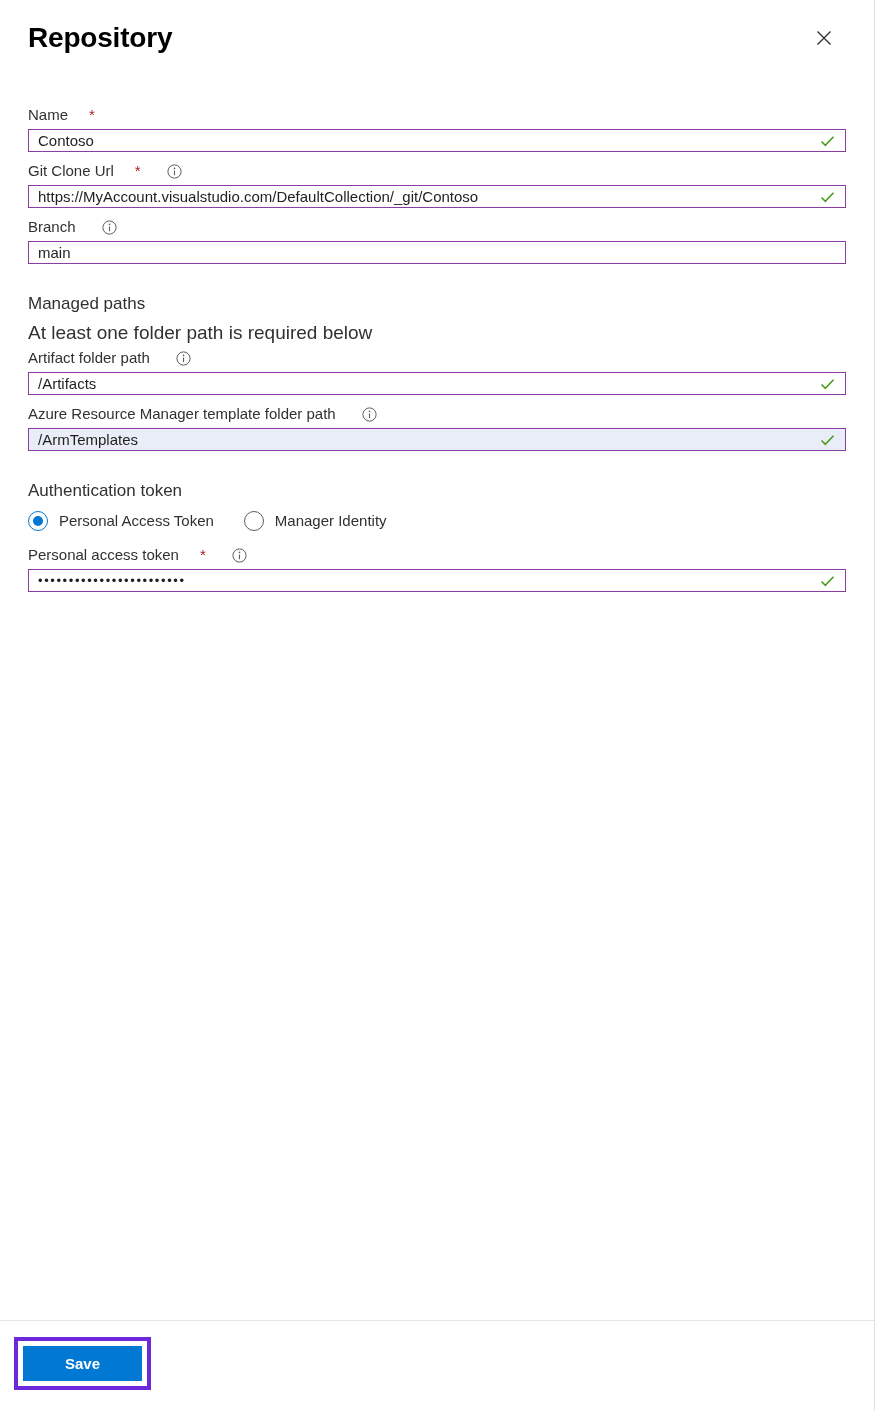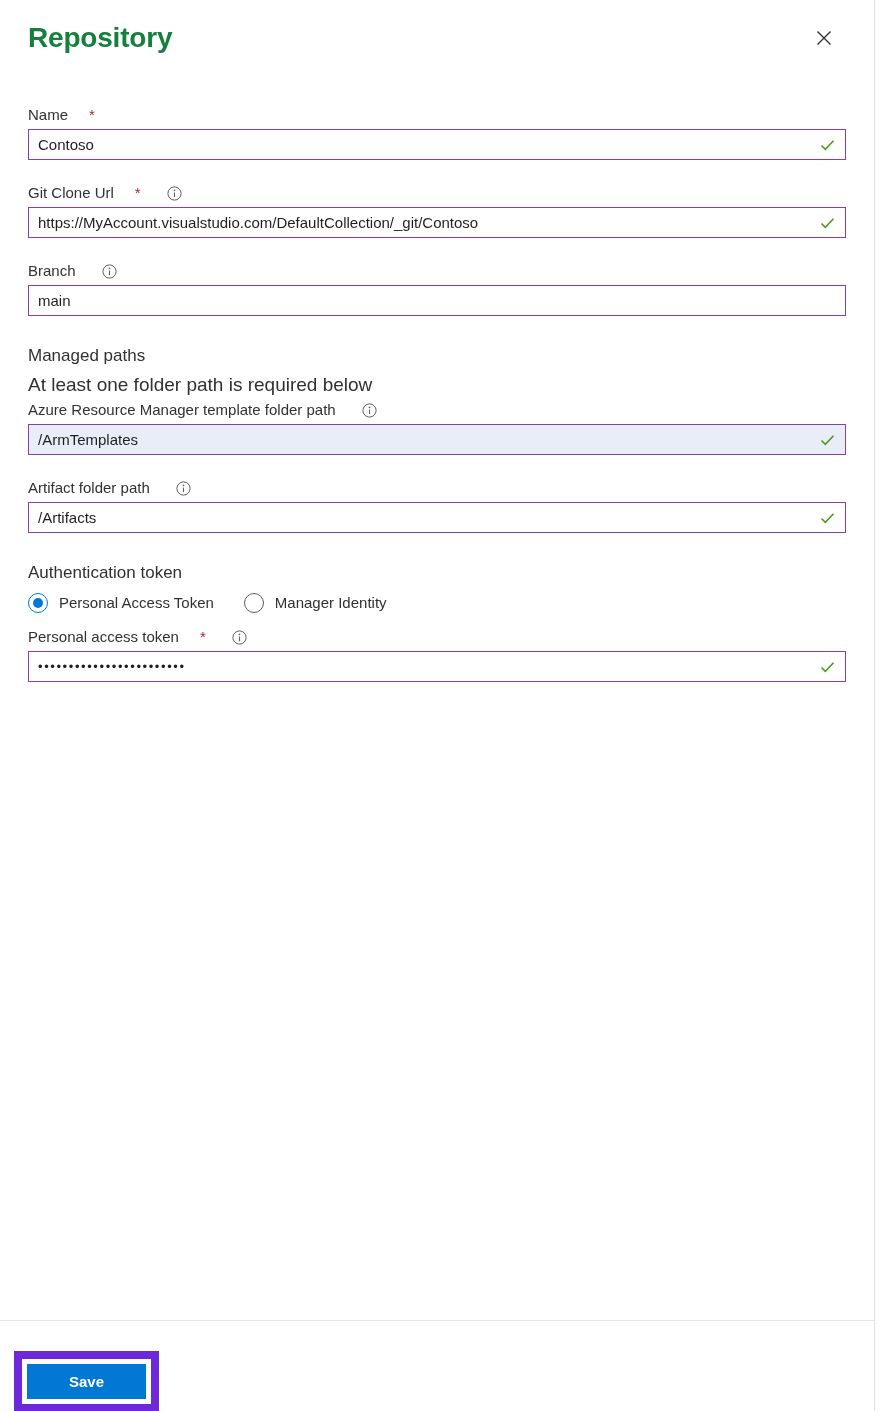--- a/index.html
+++ b/index.html
@@ -35,21 +35,21 @@
     align-items: flex-start;
     justify-content: space-between;
     height: 104px;
     flex: none;
   }
   .blade-title {
     font-size: 28px;
     font-weight: 600;
     line-height: 36px;
     letter-spacing: -0.2px;
-    color: #15803d;
+    color: #000000;
     margin: 0;
     padding-top: 4px;
   }
   .close-btn {
     width: 32px;
     height: 32px;
     display: flex;
     align-items: center;
     justify-content: center;
     background: transparent;
@@ -95,27 +95,27 @@
     display: inline-flex;
     align-items: center;
     justify-content: center;
     flex: none;
     cursor: pointer;
   }
   .info-icon svg { display: block; }
 
   .input-wrap {
     position: relative;
-    height: 31px;
+    height: 23px;
     border: 1px solid #8a3ea5;
     background: #ffffff;
     display: flex;
     align-items: center;
     padding: 0 34px 0 9px;
-    margin-bottom: 22px;
+    margin-bottom: 8px;
   }
   .input-wrap.selected { background: #e9edf8; }
   .input-value {
     font-size: 15px;
     line-height: 20px;
     color: #201f1e;
     white-space: nowrap;
     overflow: hidden;
     text-overflow: ellipsis;
     width: 100%;
@@ -203,22 +203,22 @@
   .blade-footer {
     flex: none;
     height: 91px;
     border-top: 1px solid #e5e5e5;
     padding: 0;
     position: relative;
   }
   .save-highlight {
     position: absolute;
     left: 14px;
-    top: 30px;
-    border: 8px solid #6d28d9;
+    top: 16px;
+    border: 4px solid #6d28d9;
     padding: 5px;
     background: #ffffff;
     display: inline-block;
   }
   .save-btn {
     display: block;
     background: #0078d4;
     color: #ffffff;
     border: none;
     font-family: "Liberation Sans", sans-serif;
@@ -300,52 +300,52 @@
         <span class="input-value">main</span>
       </div>
     </div>
 
     <div class="section">
       <h2 class="section-title">Managed paths</h2>
       <p class="section-hint">At least one folder path is required below</p>
 
       <div class="field">
         <div class="field-label">
+          <span class="label-text">Artifact folder path</span>
+          <span class="info-icon">
+            <svg width="15" height="15" viewBox="0 0 15 15" aria-hidden="true">
+              <circle cx="7.5" cy="7.5" r="6.6" stroke="#605e5c" stroke-width="1" fill="none"></circle>
+              <circle cx="7.5" cy="4.3" r="0.85" fill="#605e5c"></circle>
+              <path d="M7.5 6.5 L7.5 11.2" stroke="#605e5c" stroke-width="1.1"></path>
+            </svg>
+          </span>
+        </div>
+        <div class="input-wrap">
+          <span class="input-value">/Artifacts</span>
+          <span class="check-icon">
+            <svg width="17" height="17" viewBox="0 0 17 17" aria-hidden="true">
+              <path d="M2.5 9 L6.3 12.8 L14.5 4.2" stroke="#4f9a1f" stroke-width="1.6" fill="none"></path>
+            </svg>
+          </span>
+        </div>
+      </div>
+
+      <div class="field">
+        <div class="field-label">
           <span class="label-text">Azure Resource Manager template folder path</span>
           <span class="info-icon">
             <svg width="15" height="15" viewBox="0 0 15 15" aria-hidden="true">
               <circle cx="7.5" cy="7.5" r="6.6" stroke="#605e5c" stroke-width="1" fill="none"></circle>
               <circle cx="7.5" cy="4.3" r="0.85" fill="#605e5c"></circle>
               <path d="M7.5 6.5 L7.5 11.2" stroke="#605e5c" stroke-width="1.1"></path>
             </svg>
           </span>
         </div>
         <div class="input-wrap selected">
           <span class="input-value">/ArmTemplates</span>
-          <span class="check-icon">
-            <svg width="17" height="17" viewBox="0 0 17 17" aria-hidden="true">
-              <path d="M2.5 9 L6.3 12.8 L14.5 4.2" stroke="#4f9a1f" stroke-width="1.6" fill="none"></path>
-            </svg>
-          </span>
-        </div>
-      </div>
-
-      <div class="field">
-        <div class="field-label">
-          <span class="label-text">Artifact folder path</span>
-          <span class="info-icon">
-            <svg width="15" height="15" viewBox="0 0 15 15" aria-hidden="true">
-              <circle cx="7.5" cy="7.5" r="6.6" stroke="#605e5c" stroke-width="1" fill="none"></circle>
-              <circle cx="7.5" cy="4.3" r="0.85" fill="#605e5c"></circle>
-              <path d="M7.5 6.5 L7.5 11.2" stroke="#605e5c" stroke-width="1.1"></path>
-            </svg>
-          </span>
-        </div>
-        <div class="input-wrap">
-          <span class="input-value">/Artifacts</span>
           <span class="check-icon">
             <svg width="17" height="17" viewBox="0 0 17 17" aria-hidden="true">
               <path d="M2.5 9 L6.3 12.8 L14.5 4.2" stroke="#4f9a1f" stroke-width="1.6" fill="none"></path>
             </svg>
           </span>
         </div>
       </div>
     </div>
 
     <div class="section">

